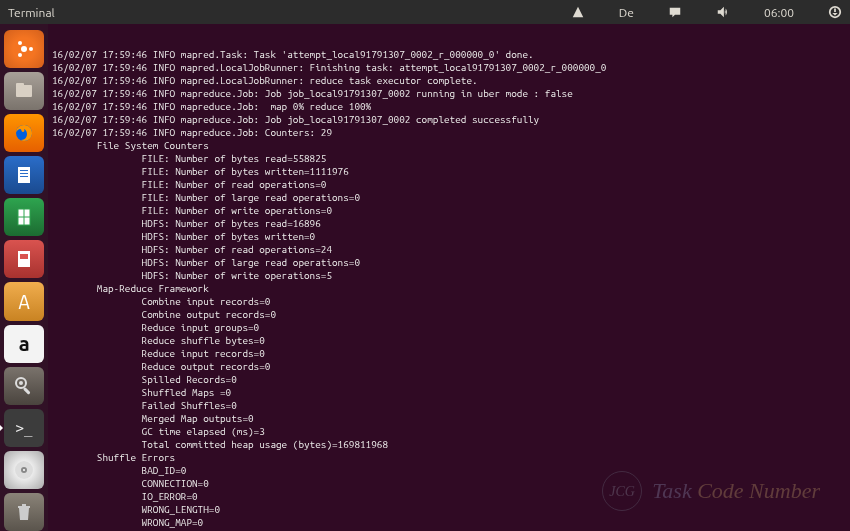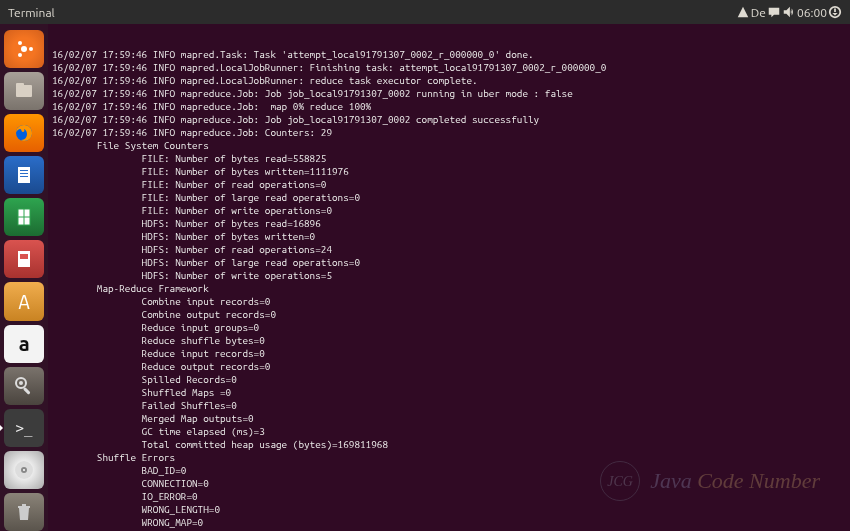--- a/index.html
+++ b/index.html
@@ -13,24 +13,25 @@
     }
     .top-panel {
       height: 24px;
       background: #2c2c2c;
       color: #dfdbd2;
       display: flex;
       align-items: center;
       padding: 0 8px;
       font-family: "Ubuntu", sans-serif;
       font-size: 12px;
+      gap: 24px;
     }
     .top-panel .title { flex: 0 0 auto; }
     .top-panel .spacer { flex: 1; }
-    .top-panel .indicator { margin-left: 1px; display: flex; align-items: center; }
+    .top-panel .indicator { margin-left: 10px; display: flex; align-items: center; }
     .top-panel .indicator svg { width: 14px; height: 14px; fill: #dfdbd2; }
     .launcher {
       position: absolute;
       left: 0;
       top: 24px;
       width: 48px;
       height: calc(100% - 24px);
       background: rgba(50, 20, 40, 0.85);
       display: flex;
       flex-direction: column;
@@ -82,21 +83,21 @@
       color: #eeeeec;
       font-size: 10px;
       line-height: 13px;
       padding: 11px 4px;
       white-space: pre;
       overflow: hidden;
     }
     .watermark {
       position: absolute;
       right: 30px;
-      bottom: 30px;
+      bottom: 20px;
       opacity: 0.35;
       font-family: serif;
       color: #aab;
       text-align: left;
       pointer-events: none;
     }
     .watermark .big { font-size: 22px; font-style: italic; }
     .watermark .big .j { color: #88a; }
     .watermark .big .cg { color: #b96; }
     .watermark .small { font-size: 8px; letter-spacing: 1px; color: #889; }
@@ -260,17 +261,17 @@
                 WRONG_REDUCE=0
         File Output Format Counters
                 Bytes Written=0
 </div> 
 </div>
 
 <div class="watermark">
   <span class="jcg-badge">JCG</span>
   <span style="display:inline-block; vertical-align:middle;">
     <div class="big">
-      <span class="j">Java</span>
+      <span class="j">Task</span>
       <span class="cg">Code Number</span>
     </div>
   </span>
 </div>
 
 </body></html>

